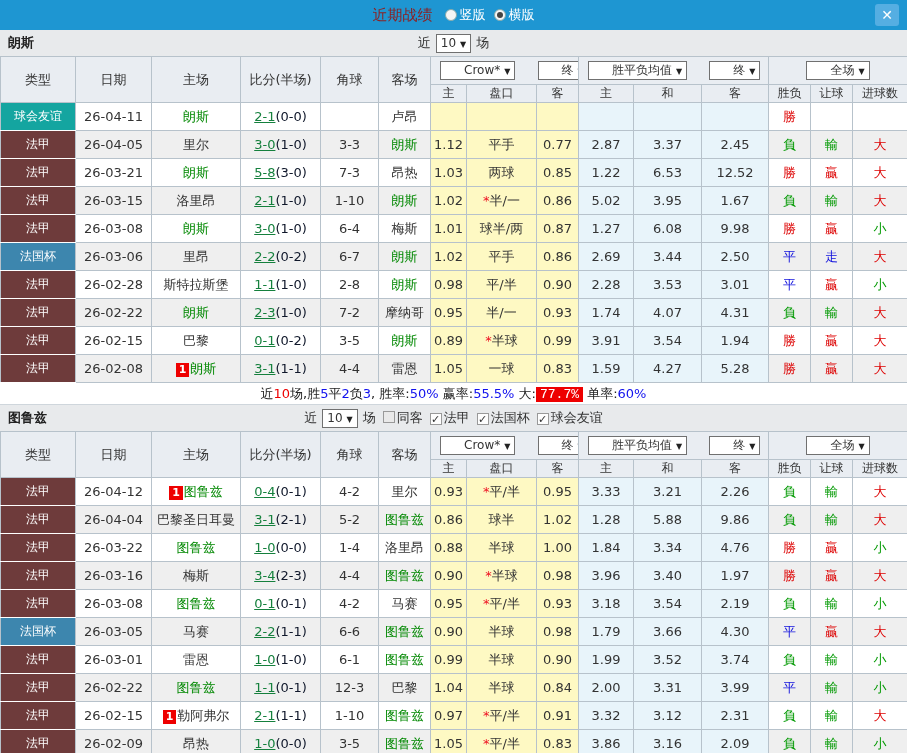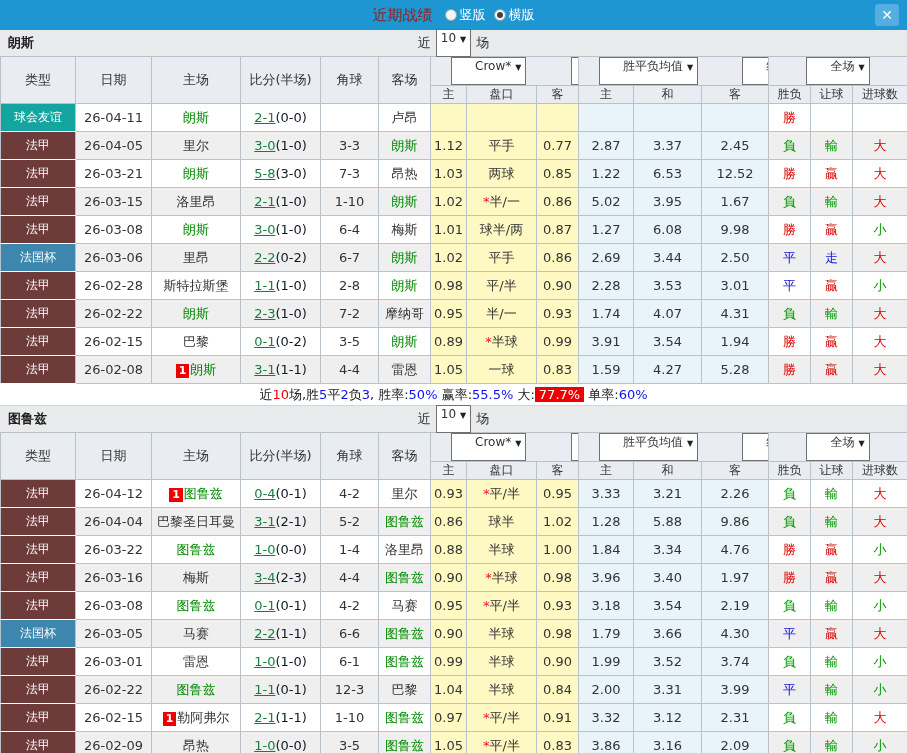--- a/index.html
+++ b/index.html
@@ -13,21 +13,21 @@
   .radio { display:inline-block; width:12px; height:12px; border-radius:50%; background:#f5f5f5; border:1px solid #8aa; vertical-align:middle; margin:0 3px 0 8px; }
   .radio.on::after { content:''; display:block; width:6px; height:6px; border-radius:50%; background:#444; margin:2px auto; }
   .radio-label { color:#fff; font-size:13px; vertical-align:middle; }
   .closebtn { position:absolute; right:8px; top:4px; width:24px; height:22px; background:#55aee2; border-radius:3px;
     color:#fff; font-weight:bold; text-align:center; line-height:22px; font-size:14px; cursor:pointer; }
 
   
   .secbar { height:26px; background:#e8eaec; position:relative; display:flex; align-items:center; justify-content:center; }
   .secbar .team { position:absolute; left:8px; font-weight:bold; font-size:13px; color:#222; }
   .filter { display:flex; align-items:center; font-size:13px; color:#333; }
-  .sel { display:inline-block; background:#fff; border:1px solid #707070; padding:0 4px; height:28px; line-height:17px; font-size:12px; white-space:nowrap; cursor:pointer; }
+  .sel { display:inline-block; background:#fff; border:1px solid #707070; padding:0 4px; height:19px; line-height:17px; font-size:12px; white-space:nowrap; cursor:pointer; }
   .sel .arr { font-size:8px; margin-left:4px; color:#222; }
   .filter .sel { margin:0 5px; }
   .chkbox { display:inline-block; width:12px; height:12px; background:#fdfdfd; border:1px solid #999; line-height:11px; text-align:center;
     font-size:11px; color:#333; vertical-align:-1px; margin:0 2px 0 7px; cursor:pointer; }
   .chkbox.unchecked { background:#e9e9e9; }
   .chklabel { vertical-align:middle; }
 
   
   table { width:907px; border-collapse:collapse; table-layout:fixed; background:#fff; }
   th, td { border:1px solid #b7c2cb; text-align:center; overflow:hidden; white-space:nowrap; }
@@ -44,28 +44,28 @@
   .c-cup { background:#3d86ae; color:#fff; }
   .c-r { color:#dd0000; }
   .c-g { color:#009900; }
   .c-b { color:#1111dd; }
   .c-gr { color:#008800; }
   .sc { color:#15803d;text-decoration:underline; }
   .half { color:#0f172a; }
   .star { color:#ee1122; }
   .badge { display:inline-block; background:#ee0000; color:#fff; font-size:11px; font-weight:bold; line-height:14px; padding:0 3px; margin-right:1px; }
   .badge:empty { display:none; }
-  .selcell .sel { margin:0 20px;padding-left:23px; }
+  .selcell .sel { margin:0 9px;padding-left:23px; }
 
   
   .summary { height:22px; background:#fff; text-align:center; line-height:21px; font-size:13px; color:#222; border-bottom:1px solid #cfd6dc; }
   .summary .p-k { color:#222; }
   .summary .p-r { color:#ee0000; }
   .summary .p-b { color:#1111ee; }
-  .summary .p-hl { background:#ee0000; color:#fff; padding:0 4px; }
+  .summary .p-hl { background:#ee0000; color:#fff; padding:0 4px;font-family:Liberation Mono, monospace; }
 </style>
 </head>
 <body>
 
 <div class="app">
 
   <div class="titlebar">
     <span class="title">近期战绩</span>
     <span class="radio"></span>
     <span class="radio-label">竖版</span>
@@ -308,20 +308,21 @@
   </table>
 
   <div class="summary"><span class="p-k">近</span><span class="p-r">10</span><span class="p-k">场,胜</span><span class="p-b">5</span><span class="p-k">平</span><span class="p-b">2</span><span class="p-k">负</span><span class="p-b">3</span><span class="p-k">, 胜率:</span><span class="p-b">50%</span><span class="p-k"> 赢率:</span><span class="p-b">55.5%</span><span class="p-k"> 大:</span><span class="p-hl">77.7%</span><span class="p-k"> 单率:</span><span class="p-b">60%</span></div>
 
   <div class="secbar">
     <span class="team">图鲁兹</span>
     <span class="filter">
       <span>近</span>
       <span class="sel"><span>10</span><span class="arr">▼</span></span>
       <span>场</span>
+      <span><span class="chkbox unchecked"></span><span class="chklabel">同客</span><span class="chkbox">✓</span><span class="chklabel">法甲</span><span class="chkbox">✓</span><span class="chklabel">法国杯</span><span class="chkbox">✓</span><span class="chklabel">球会友谊</span></span>
     </span>
   </div>
 
   <table>
     <colgroup>
       <col style="width:75px">
         <col style="width:76px">
         <col style="width:89px">
         <col style="width:80px">
         <col style="width:58px">

